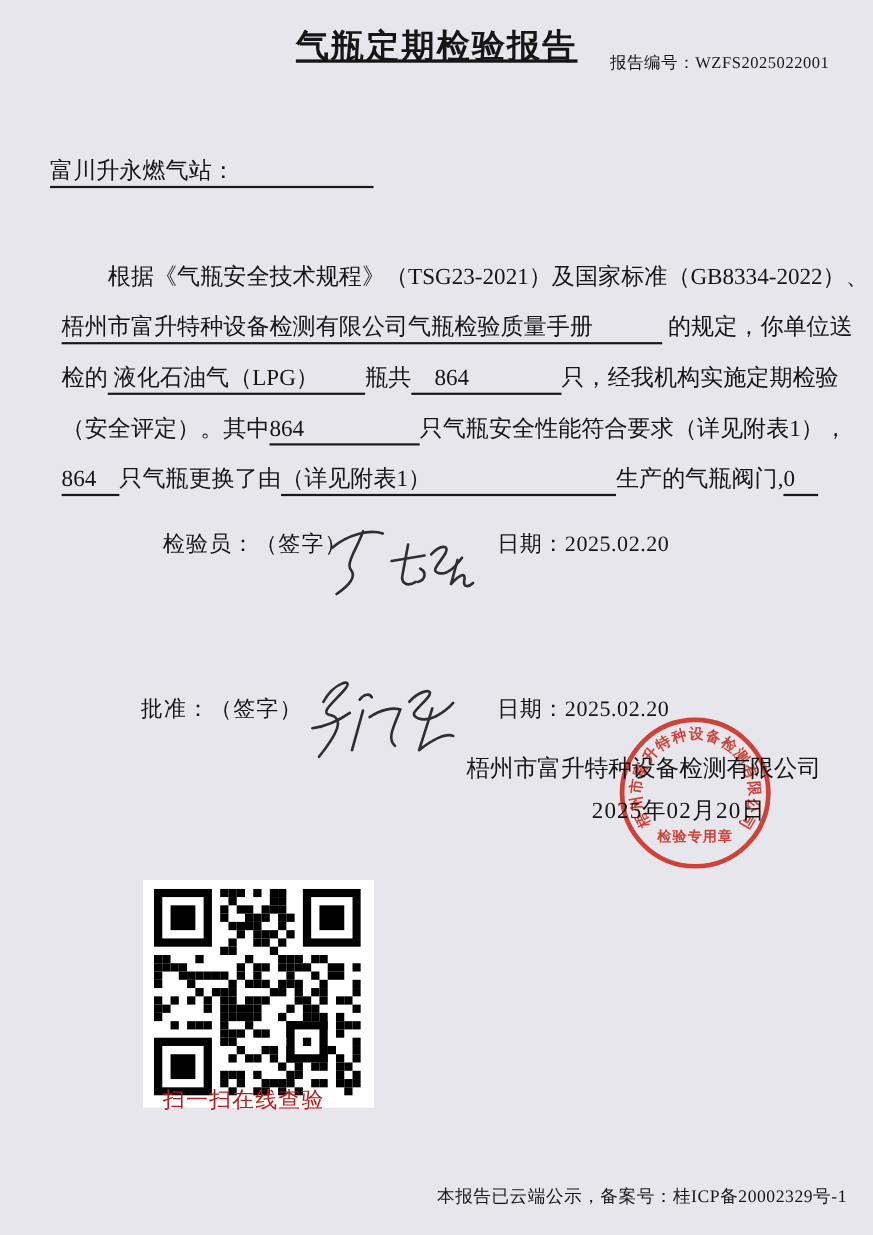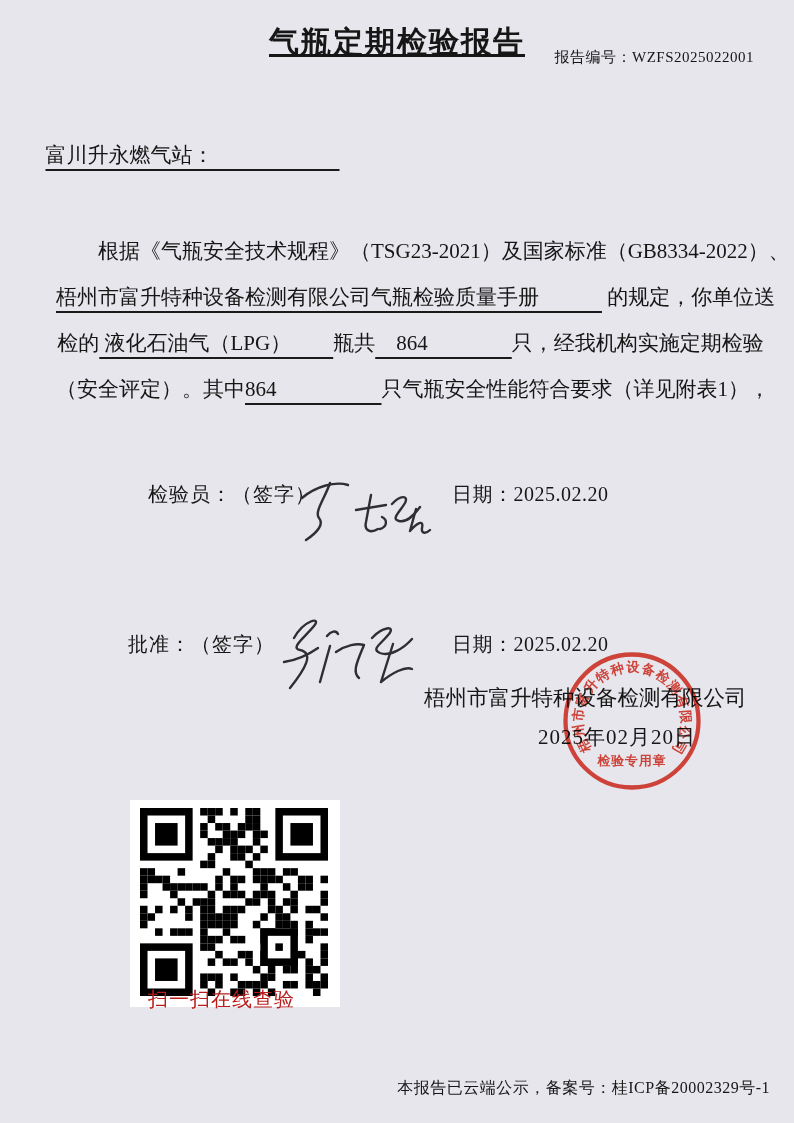--- a/index.html
+++ b/index.html
@@ -24,21 +24,21 @@
   .addressee {
     left:35px; top:116px;
     font-size:21px; white-space:pre;
   }
   .u {
     text-decoration:underline;
     text-underline-offset:7px;
     text-decoration-thickness:1.5px;
     text-decoration-color:#1a1a1a;
   }
-  .body-par { left:35px; top:182px; width:730px; font-size:21px;text-align:center; }
+  .body-par { left:35px; top:182px; width:730px; font-size:21px; }
   .line { white-space:pre; height:46px; line-height:46px; }
   .sig-label { font-size:20px; letter-spacing:1px; }
   .sig-date  { font-size:20px; letter-spacing:0.5px; }
   .company-name { left:424px; top:683px; font-size:21.5px; }
   .issue-date   { left:538px; top:723px; font-size:21px; letter-spacing:1px; }
   .stamp {
     left:556px; top:645px;
     mix-blend-mode:multiply;
     opacity:0.93;
     pointer-events:none;
@@ -65,20 +65,23 @@
     <span>　　根据《气瓶安全技术规程》（TSG23-2021）及国家标准（GB8334-2022）、</span>
   </div>
   <div class="line">
     <span class="u">梧州市富升特种设备检测有限公司气瓶检验质量手册　　　</span><span> 的规定，你单位送</span>
   </div>
   <div class="line">
     <span>检的</span><span class="u"> 液化石油气（LPG）　　</span><span>瓶共</span><span class="u">　864　　　　</span><span>只，经我机构实施定期检验</span>
   </div>
   <div class="line">
     <span>（安全评定）。其中</span><span class="u">864　　　　　</span><span>只气瓶安全性能符合要求（详见附表1），</span>
+  </div>
+  <div class="line">
+    <span class="u">864　</span><span>只气瓶更换了由</span><span class="u">（详见附表1）　　　　　　　　</span><span>生产的气瓶阀门,</span><span class="u">0　</span>
   </div>
 </div>
 
 <div class="abs sig-label" style="left:128px; top:481px;margin-left:20px;">检验员：（签字）</div>
 <div class="abs sig-date" style="left:452px; top:481px;">日期：2025.02.20</div>
 <svg class="abs sig-svg" style="left:292px; top:476px;" width="140" height="74" viewBox="0 0 140 74">
   <g fill="none" stroke="#2f2f33" stroke-width="2.4" stroke-linecap="round" stroke-linejoin="round">
     <path d="M10,22 C24,10 44,5 56,9"></path>
     <path d="M38,7 C33,22 22,36 27,42 C32,48 26,56 14,64"></path>
     <path d="M64,34 L94,29"></path>

